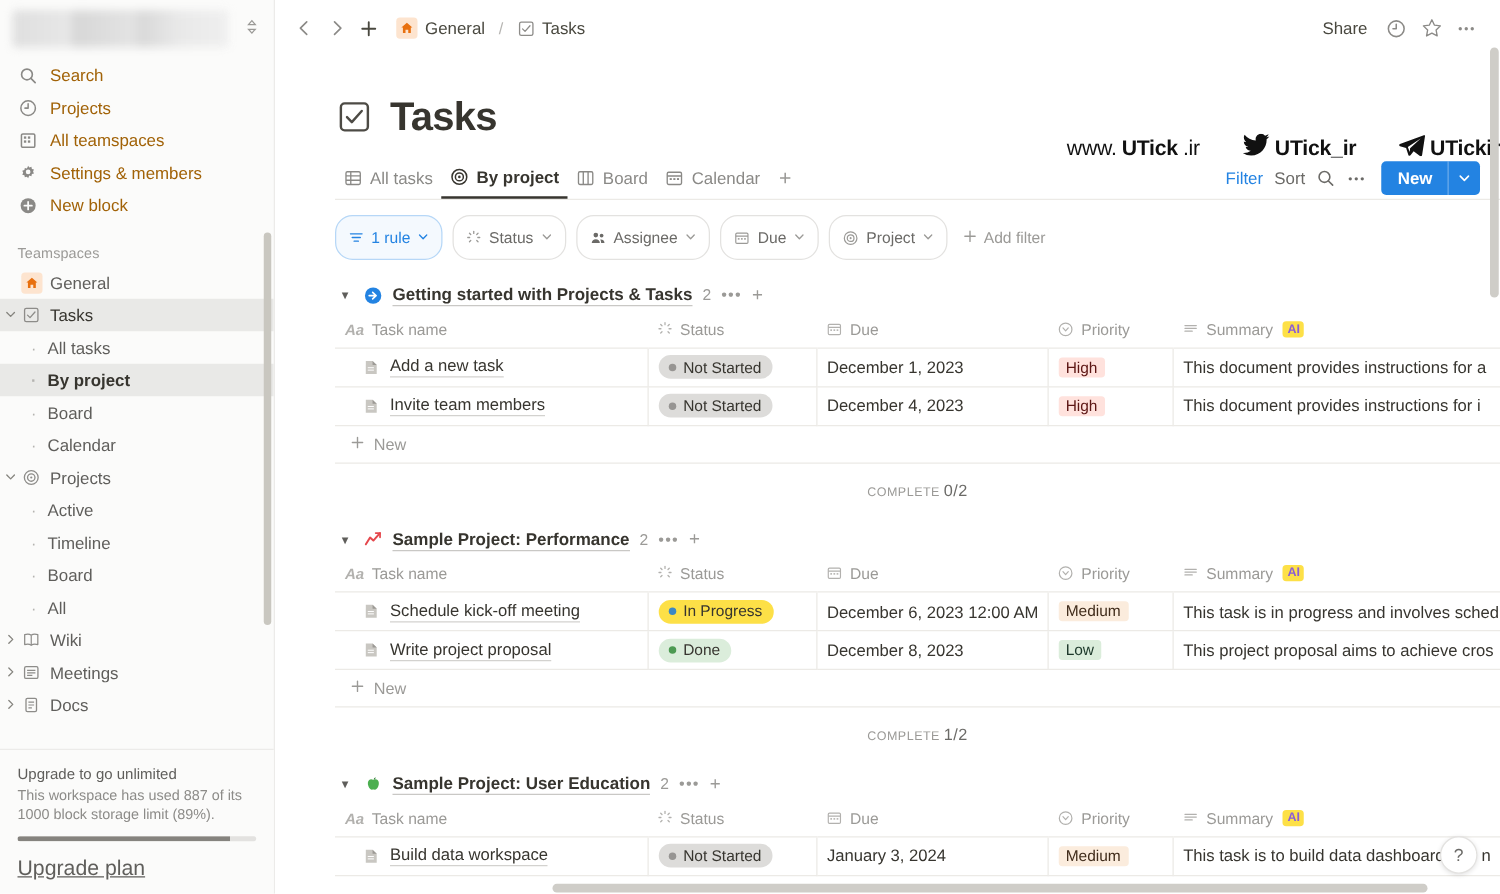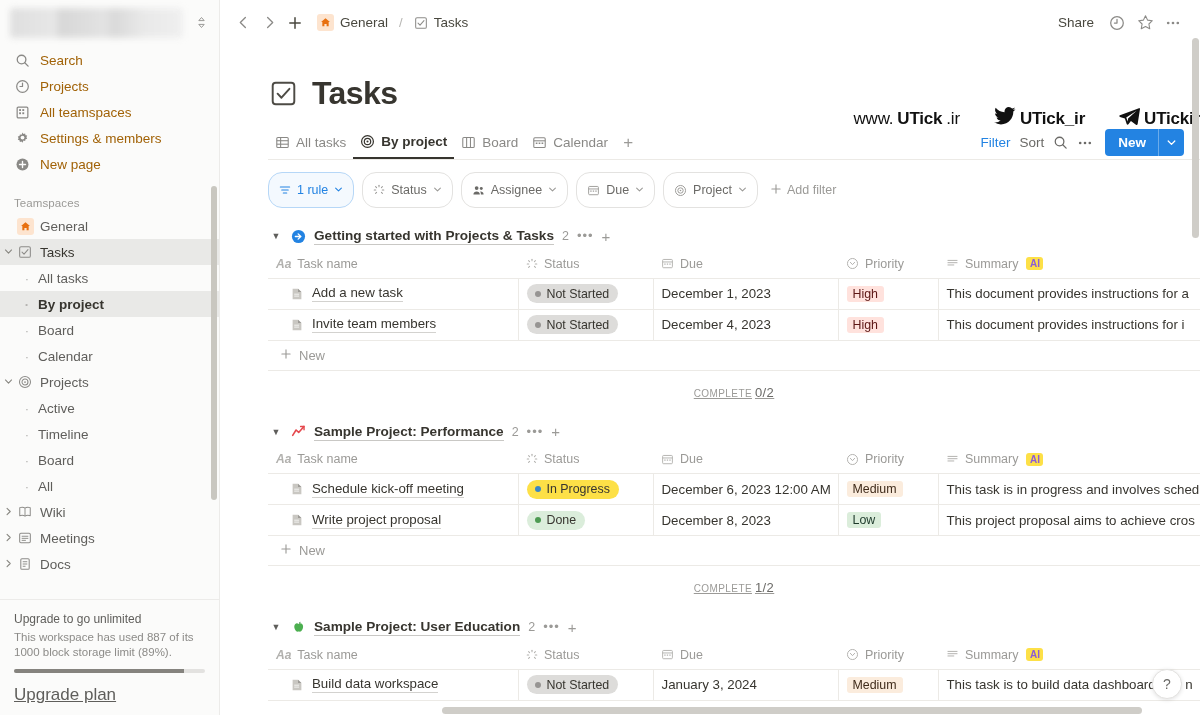--- a/index.html
+++ b/index.html
@@ -186,21 +186,21 @@
   .tbl col.c-name { width: 250px; }
   .tbl col.c-status { width: 135px; }
   .tbl col.c-due { width: 185px; }
   .tbl col.c-prio { width: 100px; }
   .tbl col.c-sum { width: 300px; }
   .tbl th {
     text-align: left; font-weight: 400; font-size: 12.5px; color: #9b9a97;
     height: 28px; padding: 0 8px; border-bottom: 1px solid #eceae6;
     vertical-align: middle;
   }
-  .th-in { display: flex; align-items: center; gap: 6px; }
+  .th-in { display: flex; align-items: flex-start; gap: 6px; }
   .th-ico { display: flex; align-items: center; color: #b2b1ae; }
   .aa { font-size: 12px; color: #b2b1ae; font-weight: 600; font-style: italic; }
   .ai-badge {
     background: #fde047; color: #8b5cd6; font-size: 10px; font-weight: 700;
     border-radius: 3px; padding: 1px 3.5px; margin-left: 2px;
   }
   .tbl td {
     height: 31px; padding: 0 8px; font-size: 13.3px; color: #37352f;
     border-bottom: 1px solid #eceae6; border-right: 1px solid #eceae6;
     vertical-align: middle; overflow: hidden; white-space: nowrap;
@@ -217,21 +217,21 @@
   .dot { width: 6px; height: 6px; border-radius: 50%; display: inline-block; }
   .tag { display: inline-block; border-radius: 3px; padding: 1px 6px; font-size: 12.4px; }
 
   .newrow {
     display: flex; align-items: center; gap: 7px; height: 30px;
     font-size: 13px; color: #9b9a97; padding-left: 12px; cursor: pointer;
     border-bottom: 1px solid #eceae6;
   }
   .complete {
     text-align: center; font-size: 11px; color: #9b9a97;
-    padding: 14px 0 16px 0; letter-spacing: .4px; text-decoration: underline;
+    padding: 14px 0 16px 0; letter-spacing: .4px;
   }
   .complete .cw { font-size: 10px; text-transform: uppercase; }
   .complete .cn { font-size: 13px; color: #6b6a67; margin-left: 3px; }
 
   .help-fab {
     position: absolute; right: 18px; bottom: 16px;
     width: 30px; height: 30px; border-radius: 50%;
     background: #fff; border: 1px solid #e3e2e0;
     box-shadow: 0 1px 4px rgba(0,0,0,.12);
     display: flex; align-items: center; justify-content: center;
@@ -302,21 +302,21 @@
         </span>
         <span>Settings &amp; members</span>
       </div>
       <div class="nav-item">
         <span class="nav-ico">
           <svg width="15" height="15" viewBox="0 0 16 16">
               <circle cx="8" cy="8" r="6.4" fill="currentColor"></circle>
               <path d="M8 4.8v6.4M4.8 8h6.4" stroke="#fbfbfa" stroke-width="1.5" stroke-linecap="round"></path>
             </svg>
         </span>
-        <span>New page</span>
+        <span>New block</span>
       </div>
     </div>
 
     <div class="section-label">Teamspaces</div>
 
     <div class="tree">
 
       <div class="tree-row">
         <span class="tw"></span>
         <span class="tree-ico">

